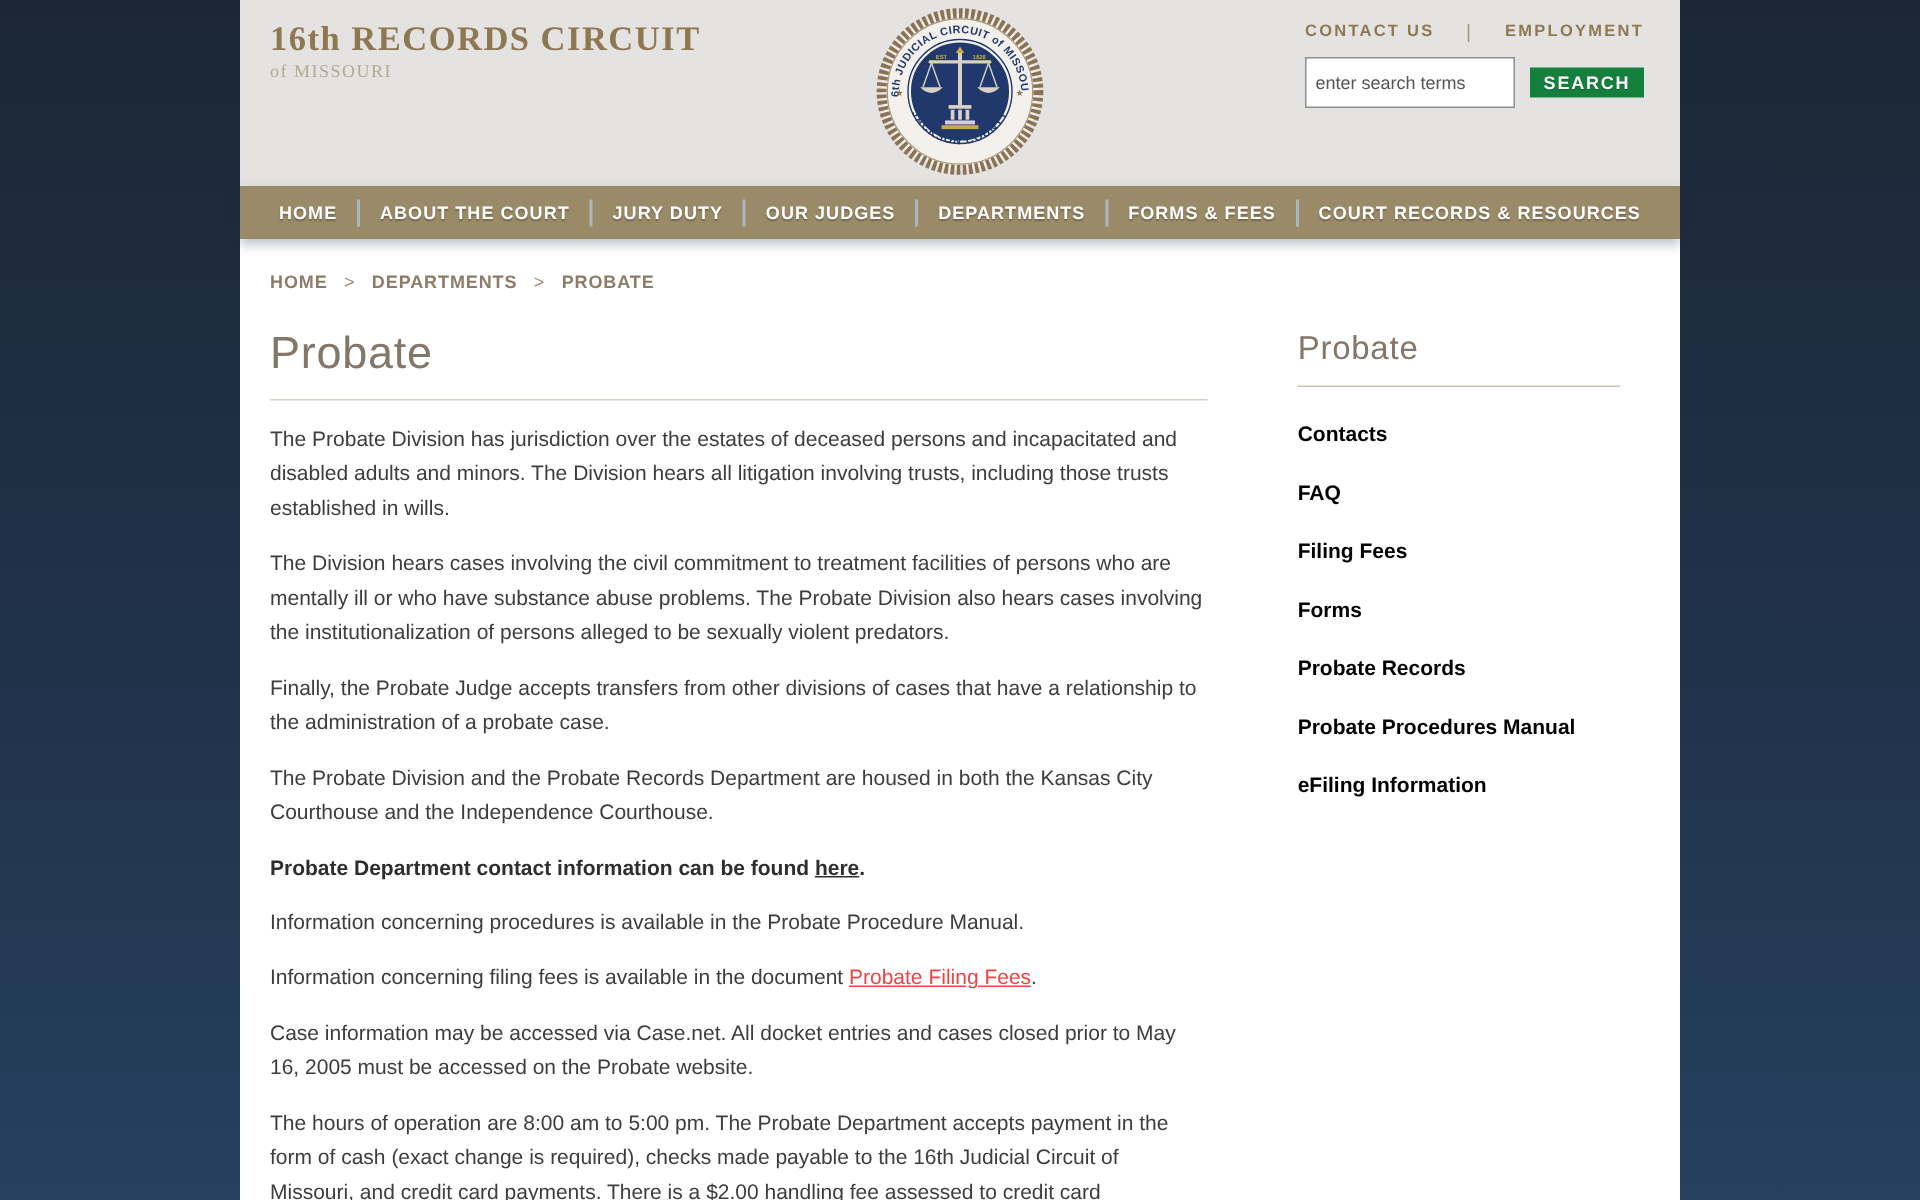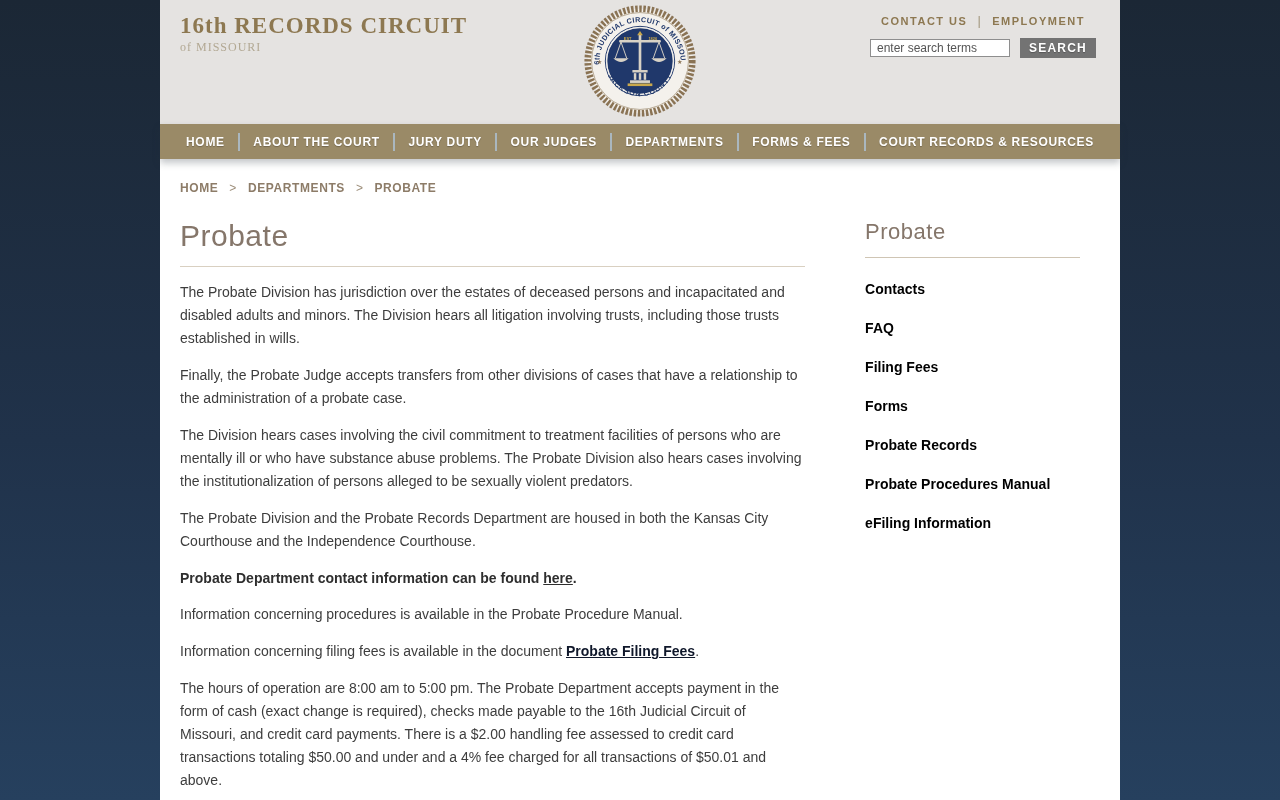--- a/index.html
+++ b/index.html
@@ -27,34 +27,34 @@
     font-size: 12px; letter-spacing: 1px;
     color: #b2a893; margin-top: 1px;
   }
   .seal-wrap {
     position: absolute; top: 4px; left: 50%; transform: translateX(-50%);
     width: 114px; height: 114px;
   }
   .header-right { position: absolute; top: 13px; right: 24px; text-align: right; }
   .top-links {
     font-size: 11px; font-weight: bold; letter-spacing: 1.5px;
-    color: #8d7851; display: flex; align-items: center; justify-content: center;
+    color: #8d7851; display: flex; align-items: center; justify-content: space-between;
   }
   .top-links a { color: #8d7851; text-decoration: none; cursor: pointer; }
   .top-links .sep { margin: 0 10px; color: #a3977e; font-weight: normal; font-size: 13px; }
   .search-row { margin-top: 10px; display: flex; align-items: center; justify-content: flex-end; }
   .search-input {
-    width: 140px; height: 18px; border: 1px solid #8e8e8e; background: #fff;
+    width: 140px; height: 34px; border: 1px solid #8e8e8e; background: #fff;
     font-family: "Liberation Sans", sans-serif; font-size: 12px; color: #444;
     padding: 1px 6px; outline: none;
   }
   .search-input::placeholder { color: #555; }
   .search-btn {
     margin-left: 10px; width: 76px; height: 20px; border: none;
-    background: #737373; color: #ffffff;
+    background: #15803d; color: #ffffff;
     font-family: "Liberation Sans", sans-serif; font-size: 12px; font-weight: bold;
     letter-spacing: 1.2px; cursor: pointer; text-shadow: 0 1px 1px rgba(0,0,0,0.25);
   }
 
   
   .main-nav {
     height: 35px; background: #9a8a67;
     display: flex; align-items: center; justify-content: space-between;
     padding: 0 14px;
     box-shadow: 0 4px 7px rgba(40,50,60,0.28);
@@ -83,21 +83,21 @@
   .main-col { width: 640px; }
   .page-title {
     margin-top: 24px; font-size: 30px; font-weight: 400; color: #85766a;
     letter-spacing: 0.5px; padding-bottom: 13px; border-bottom: 1px solid #d9d0c1;
   }
   .main-col p {
     margin-top: 14px; font-size: 14px; line-height: 1.64; color: #3d3d3d;
   }
   .main-col p.bold-para { font-weight: bold; color: #2e2e2e; }
   .inline-link { color: #2e2e2e; text-decoration: underline; cursor: pointer; font-weight: bold; }
-  .inline-link.normal-weight { font-weight: bold; color: #0f172a; }
+  .inline-link.normal-weight { font-weight: normal; color: #ef4444; }
 
   .side-col { width: 220px; margin-left: 60px; }
   .side-title {
     margin-top: 24px; font-size: 22px; font-weight: 400; color: #85766a;
     letter-spacing: 0.5px; padding-bottom: 12px; border-bottom: 1px solid #cfc5b4;
   }
   .side-link {
     display: block; margin-top: 23px; font-size: 14px; font-weight: bold;
     color: #000000; text-decoration: none; cursor: pointer;
   }
@@ -189,30 +189,31 @@
       <span class="bc-sep">&gt;</span>
       <a>PROBATE</a>
     </div>
 
     <div class="columns">
 
       <div class="main-col">
         <h1 class="page-title">Probate</h1>
 
         <p>The Probate Division has jurisdiction over the estates of deceased persons and incapacitated and disabled adults and minors.  The Division hears all litigation involving trusts, including those trusts established in wills.</p>
+        <p>The Division hears cases involving the civil commitment to treatment facilities of persons who are mentally ill or who have substance abuse problems.  The Probate Division also hears cases involving the institutionalization of persons alleged to be sexually violent predators.</p>
         <p>Finally, the Probate Judge accepts transfers from other divisions of cases that have a relationship to the administration of a probate case.</p>
-        <p>The Division hears cases involving the civil commitment to treatment facilities of persons who are mentally ill or who have substance abuse problems.  The Probate Division also hears cases involving the institutionalization of persons alleged to be sexually violent predators.</p>
         <p>The Probate Division and the Probate Records Department are housed in both the Kansas City Courthouse and the Independence Courthouse.</p>
 
         <p class="bold-para"><span>Probate Department contact information can be found </span><a class="inline-link">here</a><span>.</span></p>
 
         <p>Information concerning procedures is available in the Probate Procedure Manual.</p>
 
         <p><span>Information concerning filing fees is available in the document </span><a class="inline-link normal-weight">Probate Filing Fees</a><span>.</span></p>
 
+        <p>Case information may be accessed via Case.net.  All docket entries and cases closed prior to May 16, 2005 must be accessed on the Probate website.</p>
         <p>The hours of operation are 8:00 am to 5:00 pm.  The Probate Department accepts payment in the form of cash (exact change is required), checks made payable to the 16th Judicial Circuit of Missouri, and credit card payments.  There is a $2.00 handling fee assessed to credit card transactions totaling $50.00 and under and a 4% fee charged for all transactions of $50.01 and above.</p>
       </div>
 
       <div class="side-col">
         <h2 class="side-title">Probate</h2>
         <a class="side-link">Contacts</a>
         <a class="side-link">FAQ</a>
         <a class="side-link">Filing Fees</a>
         <a class="side-link">Forms</a>
         <a class="side-link">Probate Records</a>

